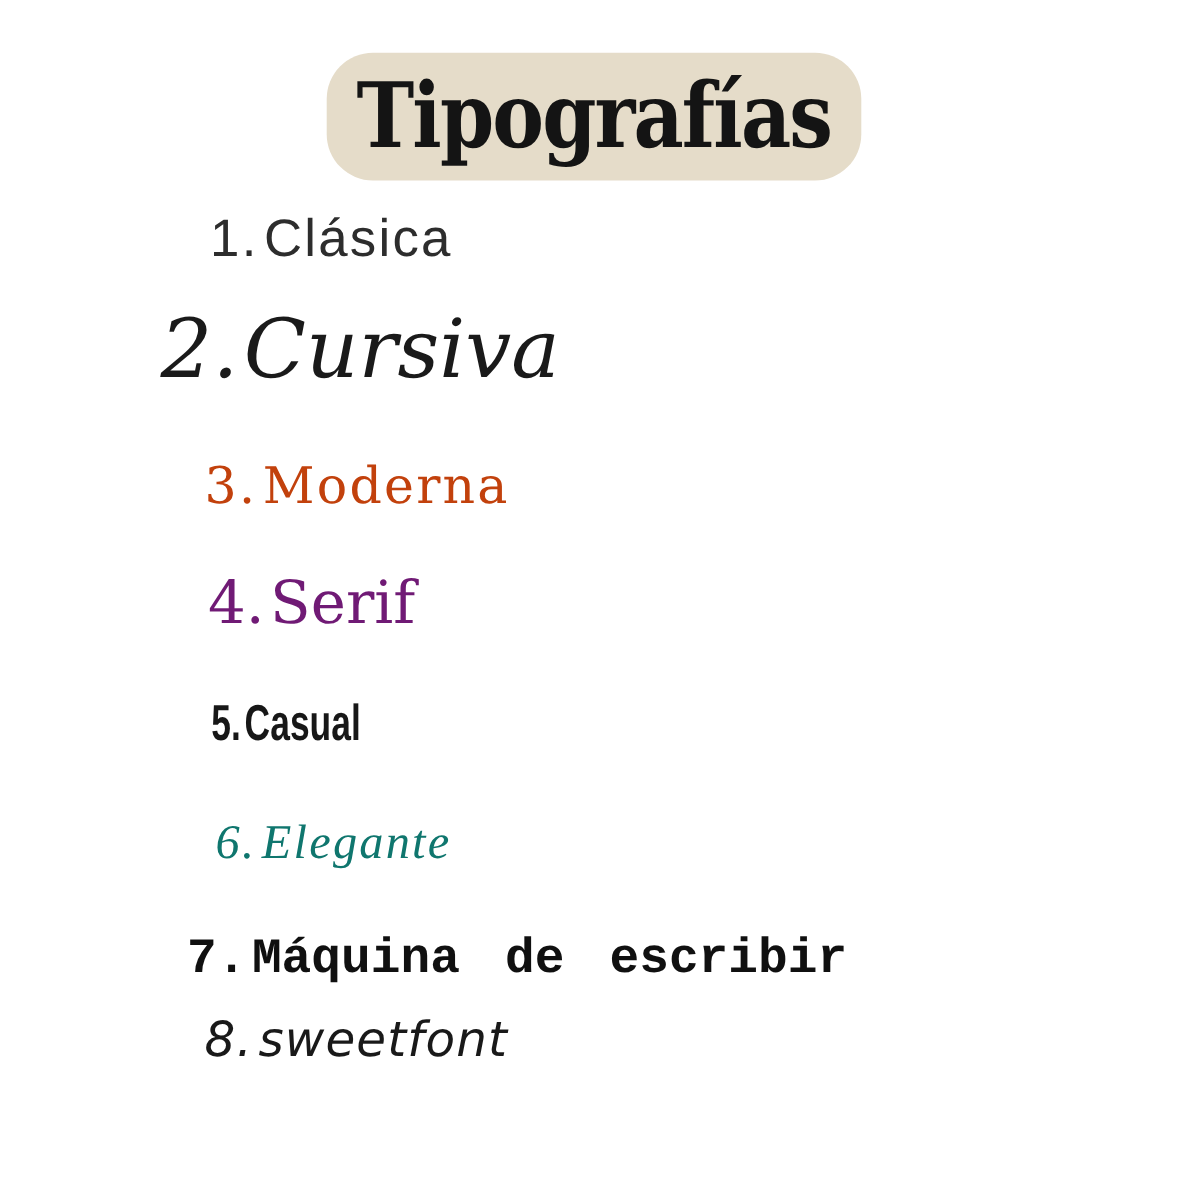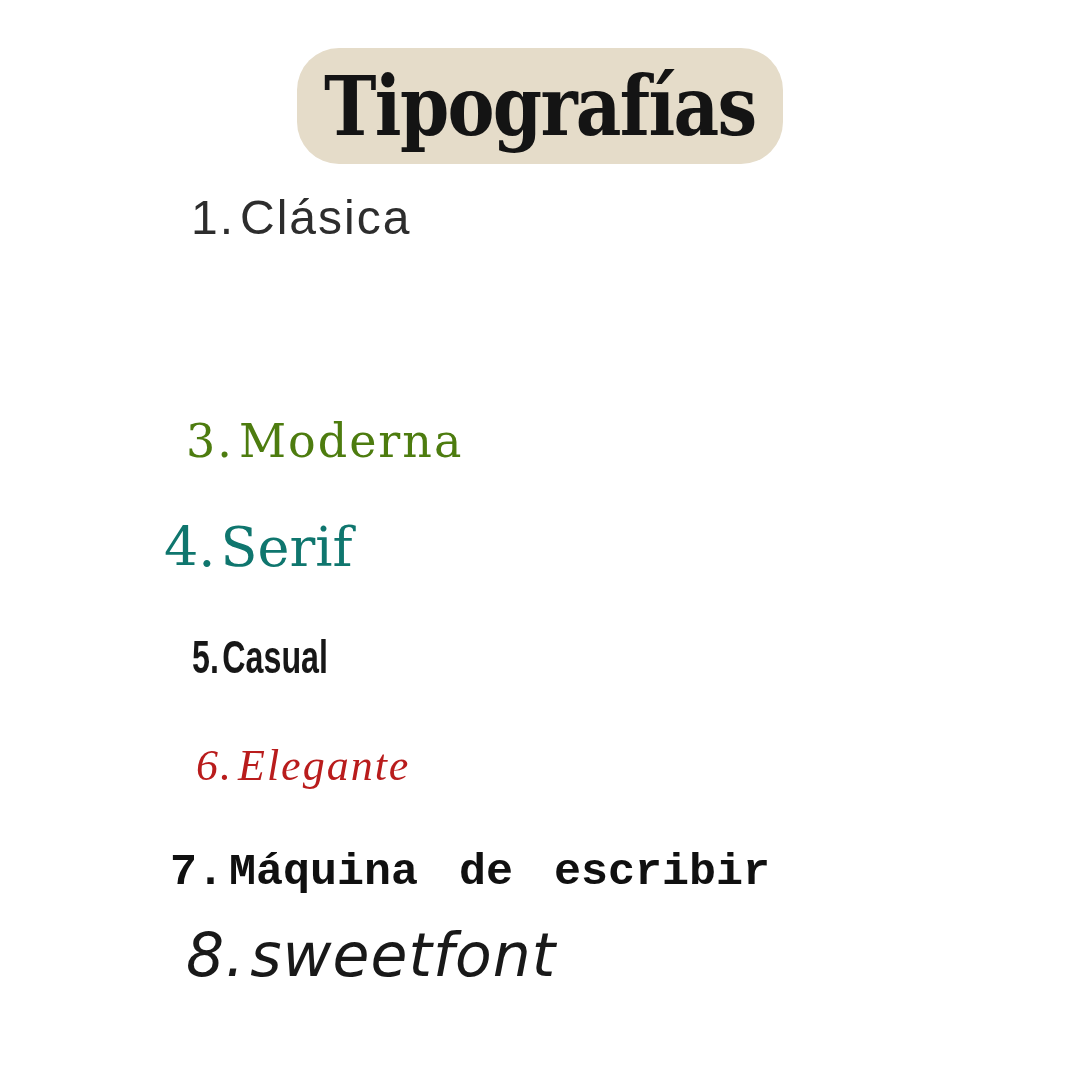--- a/index.html
+++ b/index.html
@@ -62,76 +62,79 @@
     font-family: "DejaVu Serif", serif;
     font-style: italic;
     font-size: 74px;
     color: #1a1a1a;
   }
   .moderna {
     left: 186px; top: 416px;
     font-family: "DejaVu Serif", serif;
     font-size: 46px;
     letter-spacing: 2px;
-    color: #4d7c0f;
+    color: #c2410c;
   }
   .serif-style {
-    left: 164px; top: 518px;
+    left: 189px; top: 518px;
     font-family: "DejaVu Serif", serif;
     font-size: 54px;
-    color: #0f766e;
+    color: #701a75;
     text-align: center;
   }
   .casual {
     left: 192px; top: 632px;
     font-family: "Liberation Sans", sans-serif;
     font-weight: 700;
     font-size: 46px;
     transform: scaleX(0.7);
     transform-origin: left center;
     color: #171717;
   }
   .elegante {
     left: 196px; top: 742px;
     font-family: "Liberation Serif", serif;
     font-style: italic;
     font-size: 44px;
     letter-spacing: 2px;
-    color: #b91c1c;
+    color: #0f766e;
   }
   .maquina {
     left: 170px; top: 848px;
     font-family: "Liberation Mono", monospace;
     font-weight: 700;
     font-size: 45px;
     word-spacing: 14px;
     color: #101010;
   }
   .sweetfont {
     left: 186px; top: 922px;
     font-family: "DejaVu Sans", sans-serif;
     font-style: italic;
-    font-size: 60px;
+    font-size: 44px;
     letter-spacing: 1px;
     color: #191919;
   }
 </style>
 </head>
 <body>
 
 <div class="canvas">
 
   <div class="badge" style="background-color: rgb(229, 220, 201);">
     <h1 class="title">Tipografías</h1>
   </div>
 
   <div class="item clasica">
     <span class="num">1.</span><span>Clásica</span>
   </div>
 
+  <div class="item cursiva">
+    <span class="num">2.</span><span>Cursiva</span>
+  </div>
 
   <div class="item moderna">
     <span class="num">3.</span><span>Moderna</span>
   </div>
 
   <div class="item serif-style">
     <span class="num">4.</span><span>Serif</span>
   </div>
 
   <div class="item casual">

